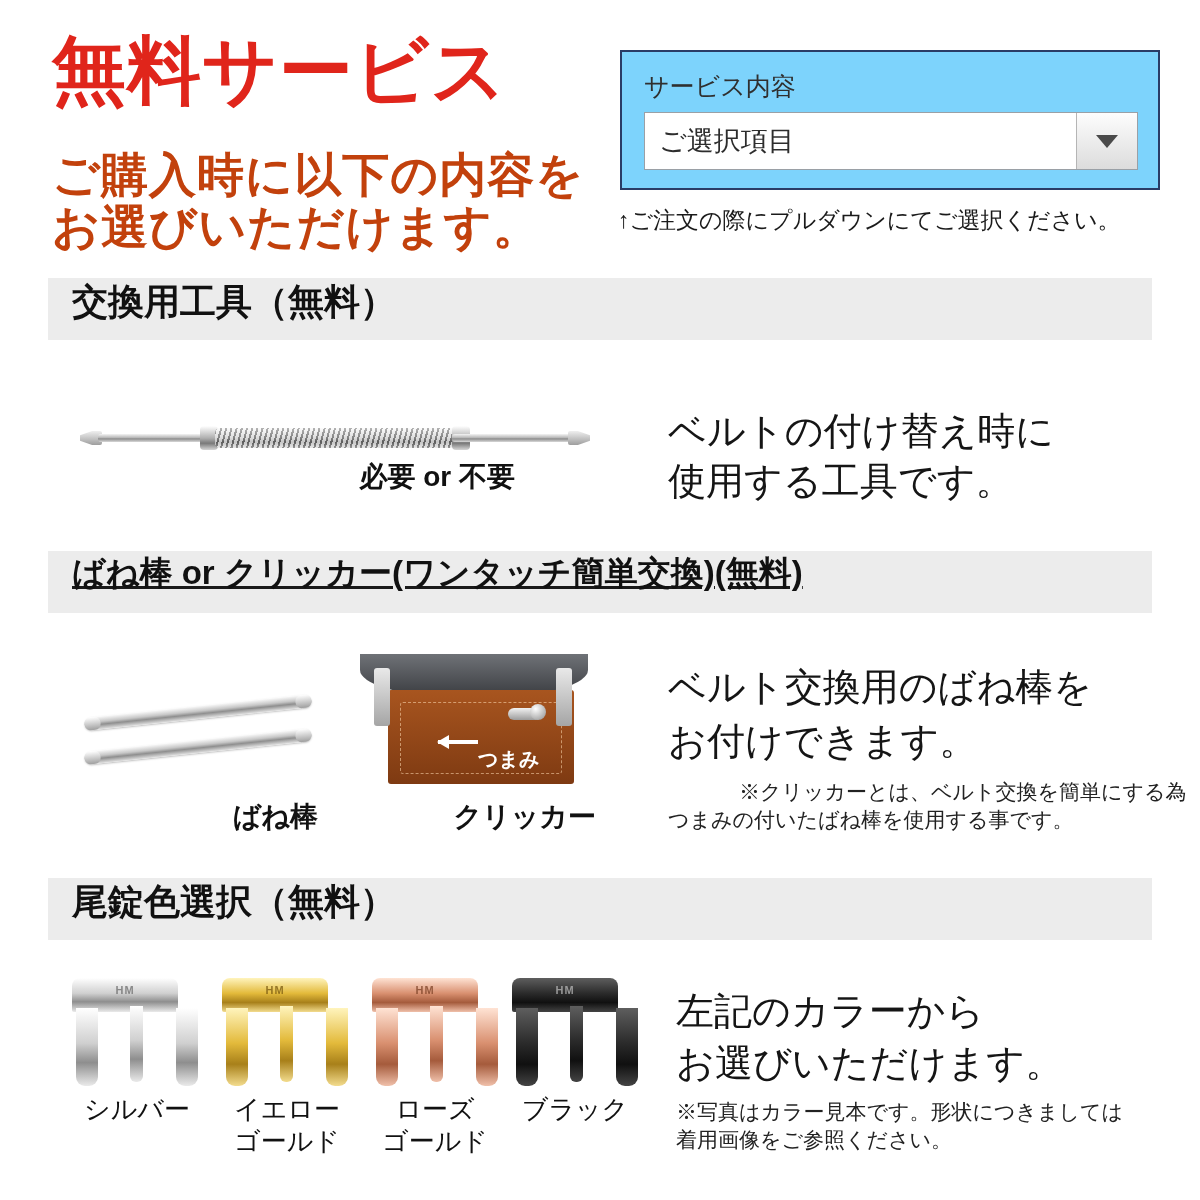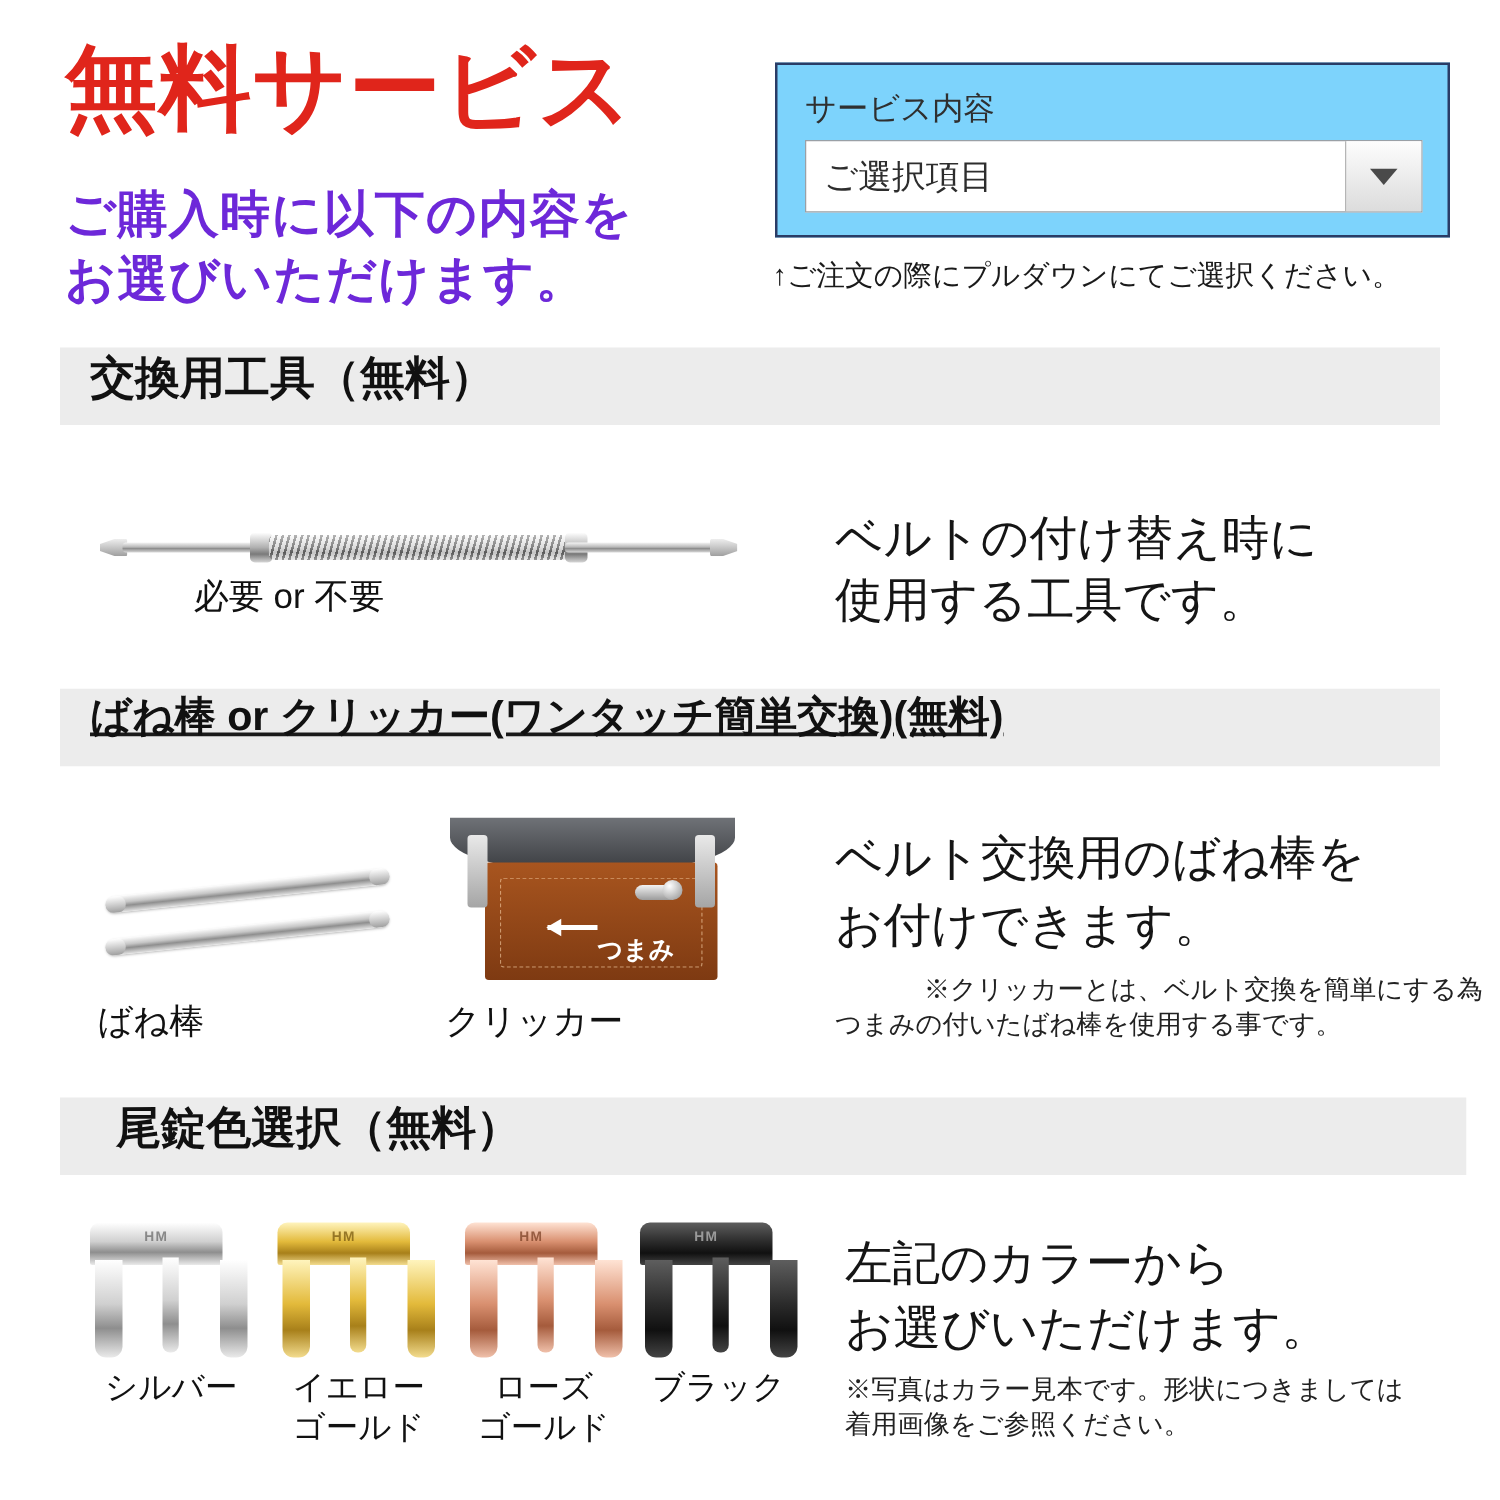--- a/index.html
+++ b/index.html
@@ -27,24 +27,24 @@
     top: 22px;
     font-size: 74px;
     font-weight: bold;
     color: #e0251b;
     letter-spacing: 1px;
     white-space: nowrap;
   }
   .sub-line {
     position: absolute;
     left: 52px;
-    font-size: 40px;
+    font-size: 47px;
     font-weight: bold;
     letter-spacing: 1px;
-    color: #6d28d9;
+    color: #c2410c;
     white-space: nowrap;
   }
   .sub-line-1 { top: 144px; }
   .sub-line-2 { top: 196px; }
 
   
   .select-frame {
     position: absolute;
     left: 620px;
     top: 50px;
@@ -133,23 +133,23 @@
     color: #151515;
     line-height: 1.45;
   }
   .desc-small {
     font-size: 21px;
     color: #222;
     line-height: 1.38;
   }
   .caption {
     font-size: 28px;
-    font-weight: normal;
+    font-weight: bold;
     color: #111;
-    text-align: left;
+    text-align: right;
   }
 
   
   .tool-wrap {
     position: absolute;
     left: 80px;
     top: 408px;
     width: 510px;
     height: 60px;
   }
@@ -395,21 +395,21 @@
 </div>
 
 <div class="abs caption" style="left:78px; top:798px; width:240px;">ばね棒</div>
 <div class="abs caption" style="left:356px; top:798px; width:240px;">クリッカー</div>
 
 <div class="abs desc-big" style="left:668px; top:660px;">ベルト交換用のばね棒を</div>
 <div class="abs desc-big" style="left:668px; top:714px;">お付けできます。</div>
 <div class="abs desc-small" style="left:704px; top:778px;margin-left:35px;">※クリッカーとは、ベルト交換を簡単にする為</div>
 <div class="abs desc-small" style="left:668px; top:806px;">つまみの付いたばね棒を使用する事です。</div>
 
-<div class="section-bar" style="top:878px;padding-left:21px;">
+<div class="section-bar" style="top:878px;">
   <span class="title">尾錠色選択（無料）</span>
 </div>
 
 <div class="buckle silver" style="left:72px;">
   <span class="bk-top">
     <span class="bk-logo">HM</span>
   </span>
   <span class="bk-leg bk-leg-l"></span>
   <span class="bk-leg bk-leg-r"></span>
   <span class="bk-tongue"></span>

